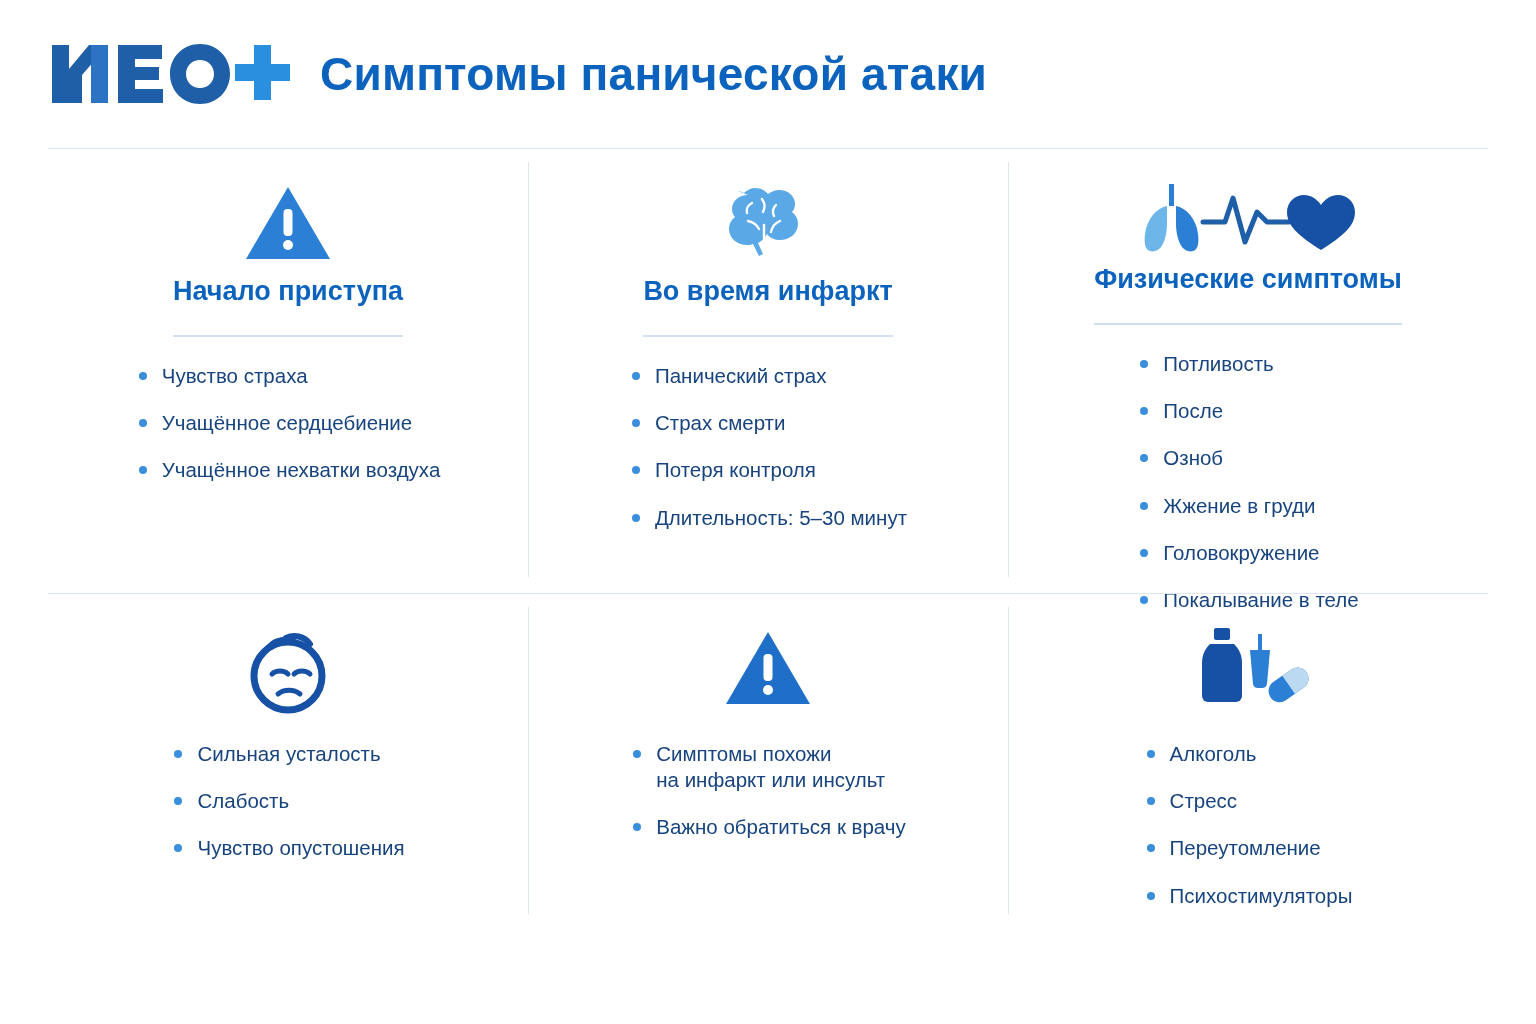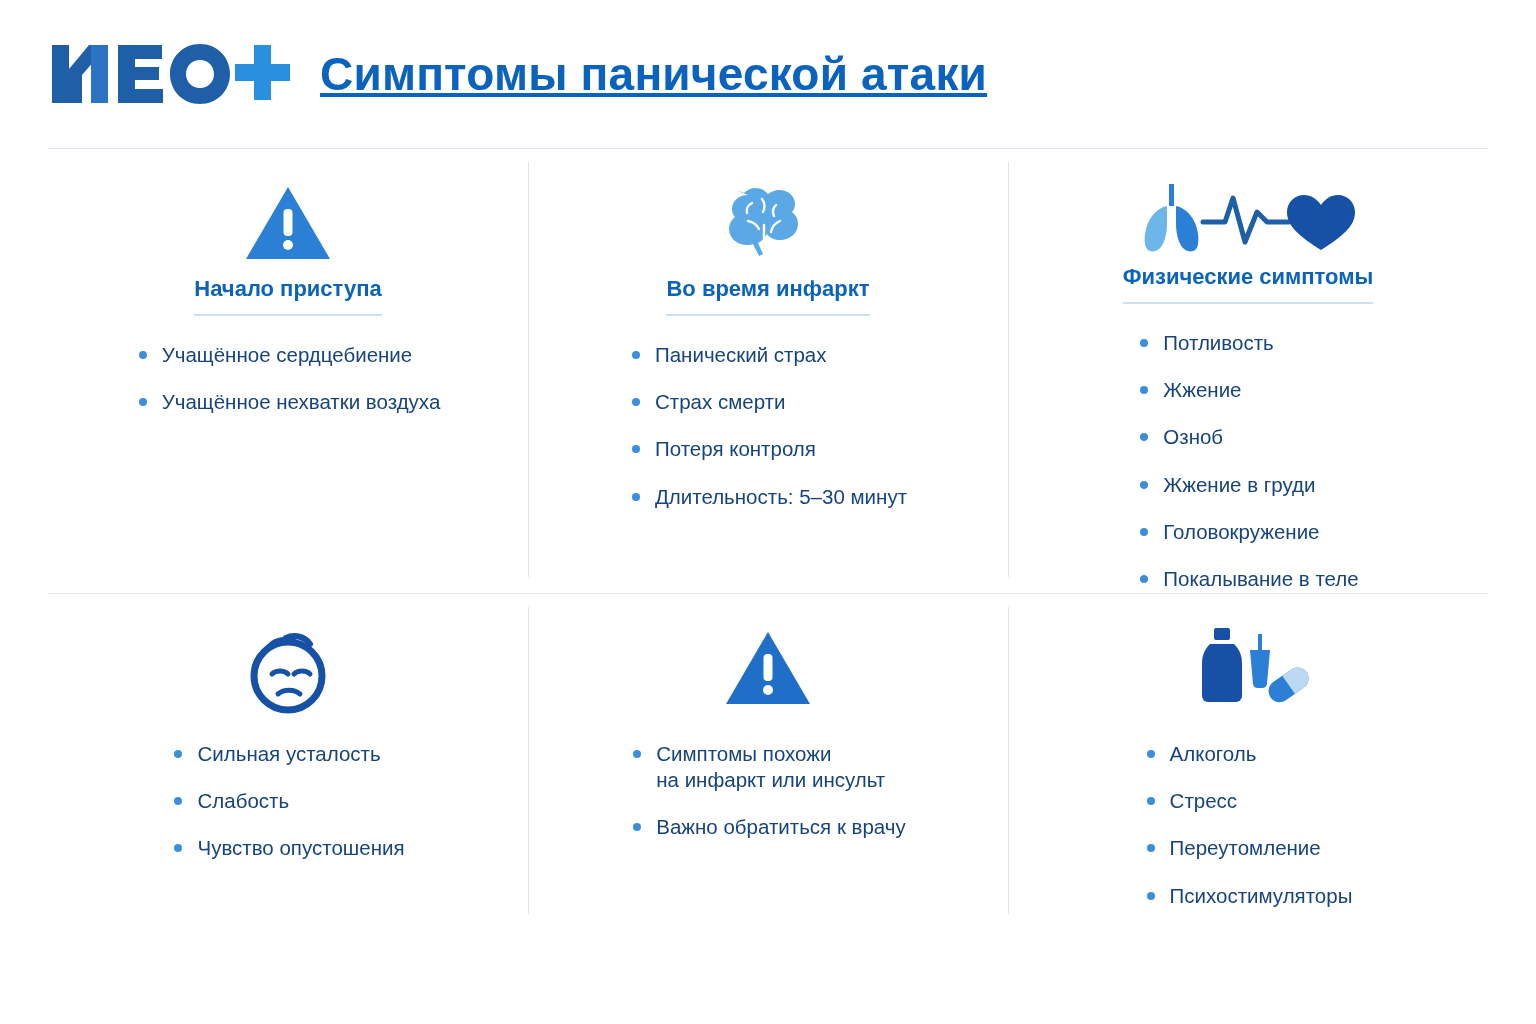--- a/index.html
+++ b/index.html
@@ -35,21 +35,20 @@
     gap: 0px;
     height: 64px;
   }
   .logo svg { display: block; }
   .page-title {
     font-size: 46px;
     font-weight: bold;
     color: #0b63bd;
     letter-spacing: 0.2px;
     white-space: nowrap;
-    text-decoration: underline;
   }
   .header-rule {
     position: absolute;
     left: 48px;
     right: 48px;
     top: 148px;
     height: 1px;
     background: #dde6f2;
   }
 
@@ -88,25 +87,25 @@
     background: #dde6f2;
   }
 
   .icon-wrap {
     height: 92px;
     display: flex;
     align-items: center;
     justify-content: center;
   }
   .card-title {
-    font-size: 22px;
+    font-size: 27px;
     font-weight: bold;
     color: #0b63bd;
     text-align: center;
-    padding-bottom: 12px;
+    padding-bottom: 28px;
     border-bottom: 2px solid #cfe0f2;
     margin-top: 6px;
     white-space: nowrap;
   }
   .bullets {
     list-style: none;
     margin: 26px 0 0 0;
     padding: 0;
     align-self: center;
   }
@@ -160,20 +159,21 @@
     <div class="cell col1">
       <div class="icon-wrap">
         <svg width="86" height="78" viewBox="0 0 86 78" aria-hidden="true">
           <path d="M43 2 L85 74 H1 Z" fill="#2b7fd4"></path>
           <rect x="38.5" y="24" width="9" height="27" rx="4" fill="#ffffff"></rect>
           <circle cx="43" cy="60" r="5" fill="#ffffff"></circle>
         </svg>
       </div>
       <div class="card-title">Начало приступа</div>
       <ul class="bullets">
+        <li>Чувство страха</li>
         <li>Учащённое сердцебиение</li>
         <li>Учащённое нехватки воздуха</li>
       </ul>
     </div>
 
     <div class="cell col2">
       <div class="icon-wrap">
         <svg width="100" height="86" viewBox="0 0 100 86" aria-hidden="true">
           <path d="M30 14c-9 0-16 6-16 14 0 3 1 6 3 8-4 3-6 7-6 12 0 9 8 16 18 16 2 0 4 0 6-1l6 12 4-2-5-11c4-2 7-5 9-9 3 4 8 6 13 6 10 0 18-7 18-16 0-5-2-9-6-12 2-2 3-5 3-8 0-8-7-14-16-14-4 0-8 2-11 4-3-4-8-6-13-6-4 0-8 2-11 5-2-1-4-2-6-2z" fill="#5aa9e6"></path>
           <g stroke="#ffffff" stroke-width="2.4" fill="none" stroke-linecap="round">
@@ -204,21 +204,21 @@
           <path d="M43 28c10 2 20 12 22 28 1 8 0 14-3 16-4 3-10 1-13-3-4-6-6-14-6-24z" fill="#2b7fd4"></path>
 
           <polyline points="70,44 92,44 100,20 112,64 124,34 134,44 156,44" fill="none" stroke="#1f5fa8" stroke-width="5" stroke-linejoin="round" stroke-linecap="round"></polyline>
 
           <path d="M188 72c-22-14-34-24-34-38 0-10 8-17 17-17 7 0 13 4 17 10 4-6 10-10 17-10 9 0 17 7 17 17 0 14-12 24-34 38z" fill="#1651a6"></path>
         </svg>
       </div>
       <div class="card-title">Физические симптомы</div>
       <ul class="bullets">
         <li>Потливость</li>
-        <li>Жжение</li>
+        <li>После</li>
         <li>Озноб</li>
         <li>Жжение в груди</li>
         <li>Головокружение</li>
         <li>Покалывание в теле</li>
       </ul>
     </div>
 
     <div class="cell col1">
       <div class="icon-wrap">
         <svg width="92" height="90" viewBox="0 0 92 90" aria-hidden="true">

